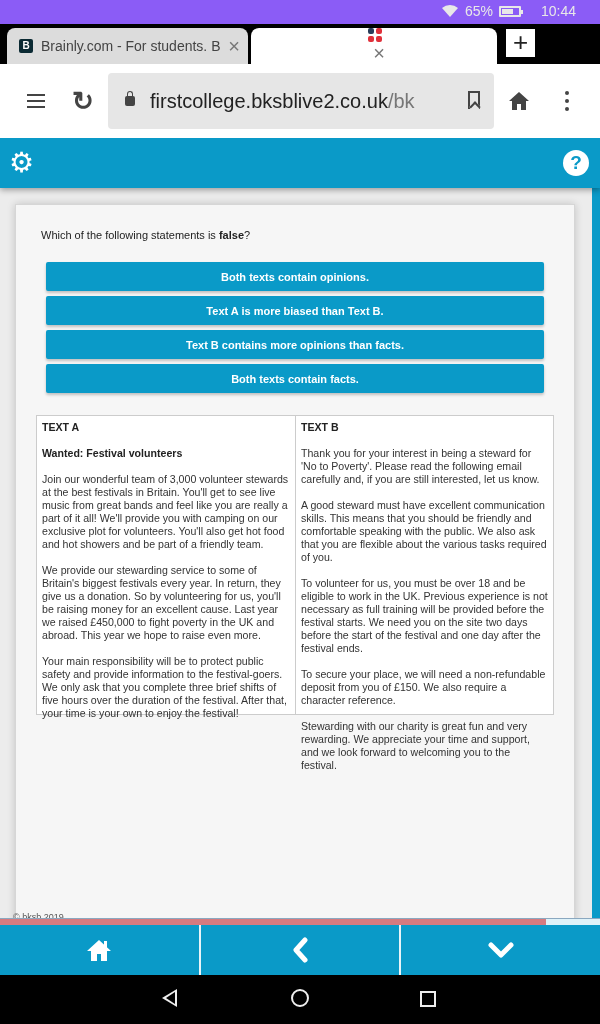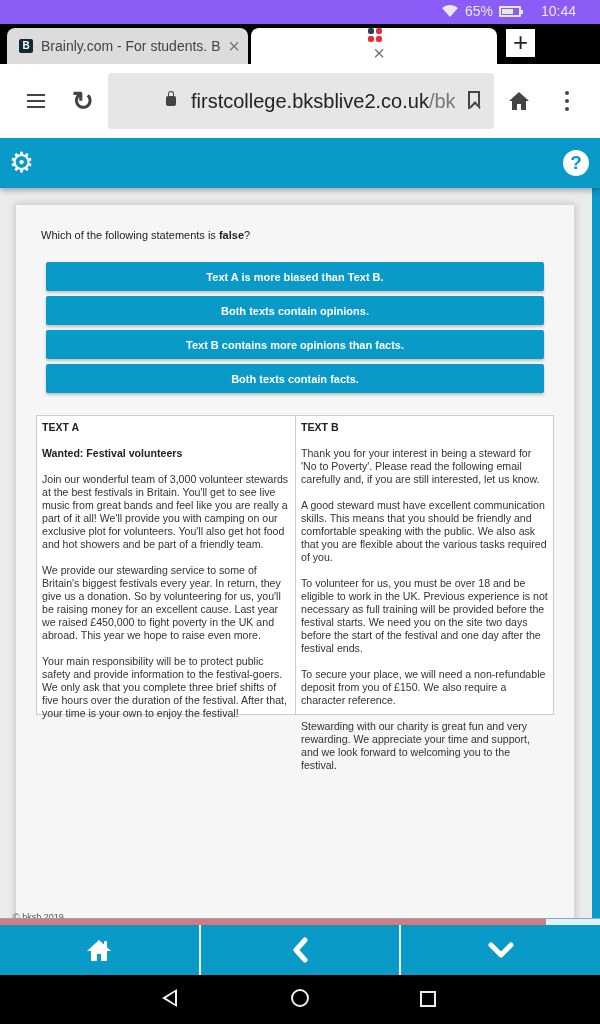--- a/index.html
+++ b/index.html
@@ -23,21 +23,21 @@
   .fav-bksb span:first-child { background: #2a3d5a; }
   .tab .title { flex: 1; white-space: nowrap; overflow: hidden; }
   .tab .close { width: 28px; text-align: center; font-size: 20px; color: #777; }
   .new-tab { position: absolute; left: 506px; top: 5px; width: 29px; height: 28px; background: #fff; color: #222; font-size: 26px; line-height: 26px; text-align: center; }
 
   .toolbar { position: absolute; top: 64px; left: 0; width: 600px; height: 74px; background: #fff; }
   .tb-btn { position: absolute; top: 20px; width: 34px; height: 34px; display: flex; align-items: center; justify-content: center; color: #444; }
   .menu-icon { left: 19px; }
   .menu-icon div { width: 18px; height: 2px; background: #444; box-shadow: 0 -6px 0 #444, 0 6px 0 #444; }
   .reload-icon { left: 66px; font-size: 26px; font-weight: bold; }
-  .urlbar { position: absolute; left: 108px; top: 9px; width: 386px; height: 56px; background: #e6e6e6; border-radius: 4px; display: flex; align-items: center; padding-left: 41px; }
+  .urlbar { position: absolute; left: 108px; top: 9px; width: 386px; height: 56px; background: #e6e6e6; border-radius: 4px; display: flex; align-items: center; }
   .lock { width: 10px; height: 10px; background: #444; border-radius: 2px; margin-left: 17px; margin-right: 15px; position: relative; }
   .lock::before { content: ""; position: absolute; left: 2px; top: -5px; width: 4px; height: 5px; border: 1px solid #444; border-bottom: none; border-radius: 3px 3px 0 0; }
   .url { font-size: 20px; color: #222; white-space: nowrap; overflow: hidden; width: 300px; }
   .url .path { color: #777; }
   .bookmark { position: absolute; right: 14px; top: 18px; width: 12px; height: 18px; border: 2px solid #444; border-bottom: none; }
   .bookmark::after { content: ""; position: absolute; left: 1px; bottom: -2px; width: 6px; height: 6px; border-left: 2px solid #444; border-top: 2px solid #444; transform: rotate(45deg); transform-origin: center; background: #e6e6e6; }
   .home-icon { left: 502px; }
   .kebab-icon { left: 550px; flex-direction: column; gap: 4px; }
   .kebab-icon span { width: 4px; height: 4px; background: #444; border-radius: 50%; display: block; }
 
@@ -136,22 +136,22 @@
     <span class="gear">⚙</span>
     <span class="help">?</span>
   </div>
   <div class="right-scroll"></div>
 
   <div class="card">
     <div class="question">
       <span>Which of the following statements is </span><b>false</b><span>?</span>
     </div>
     <div class="answers">
+      <button class="answer-btn">Both texts contain opinions.</button>
       <button class="answer-btn">Text A is more biased than Text B.</button>
-      <button class="answer-btn">Both texts contain opinions.</button>
       <button class="answer-btn">Text B contains more opinions than facts.</button>
       <button class="answer-btn">Both texts contain facts.</button>
     </div>
 
     <div class="texts">
       <div class="col">
         <h4>TEXT A</h4>
         <h5>Wanted: Festival volunteers</h5>
         <p>Join our wonderful team of 3,000 volunteer stewards at the best festivals in Britain. You'll get to see live music from great bands and feel like you are really a part of it all! We'll provide you with camping on our exclusive plot for volunteers. You'll also get hot food and hot showers and be part of a friendly team.</p>
         <p>We provide our stewarding service to some of Britain's biggest festivals every year. In return, they give us a donation. So by volunteering for us, you'll be raising money for an excellent cause. Last year we raised £450,000 to fight poverty in the UK and abroad. This year we hope to raise even more.</p>

